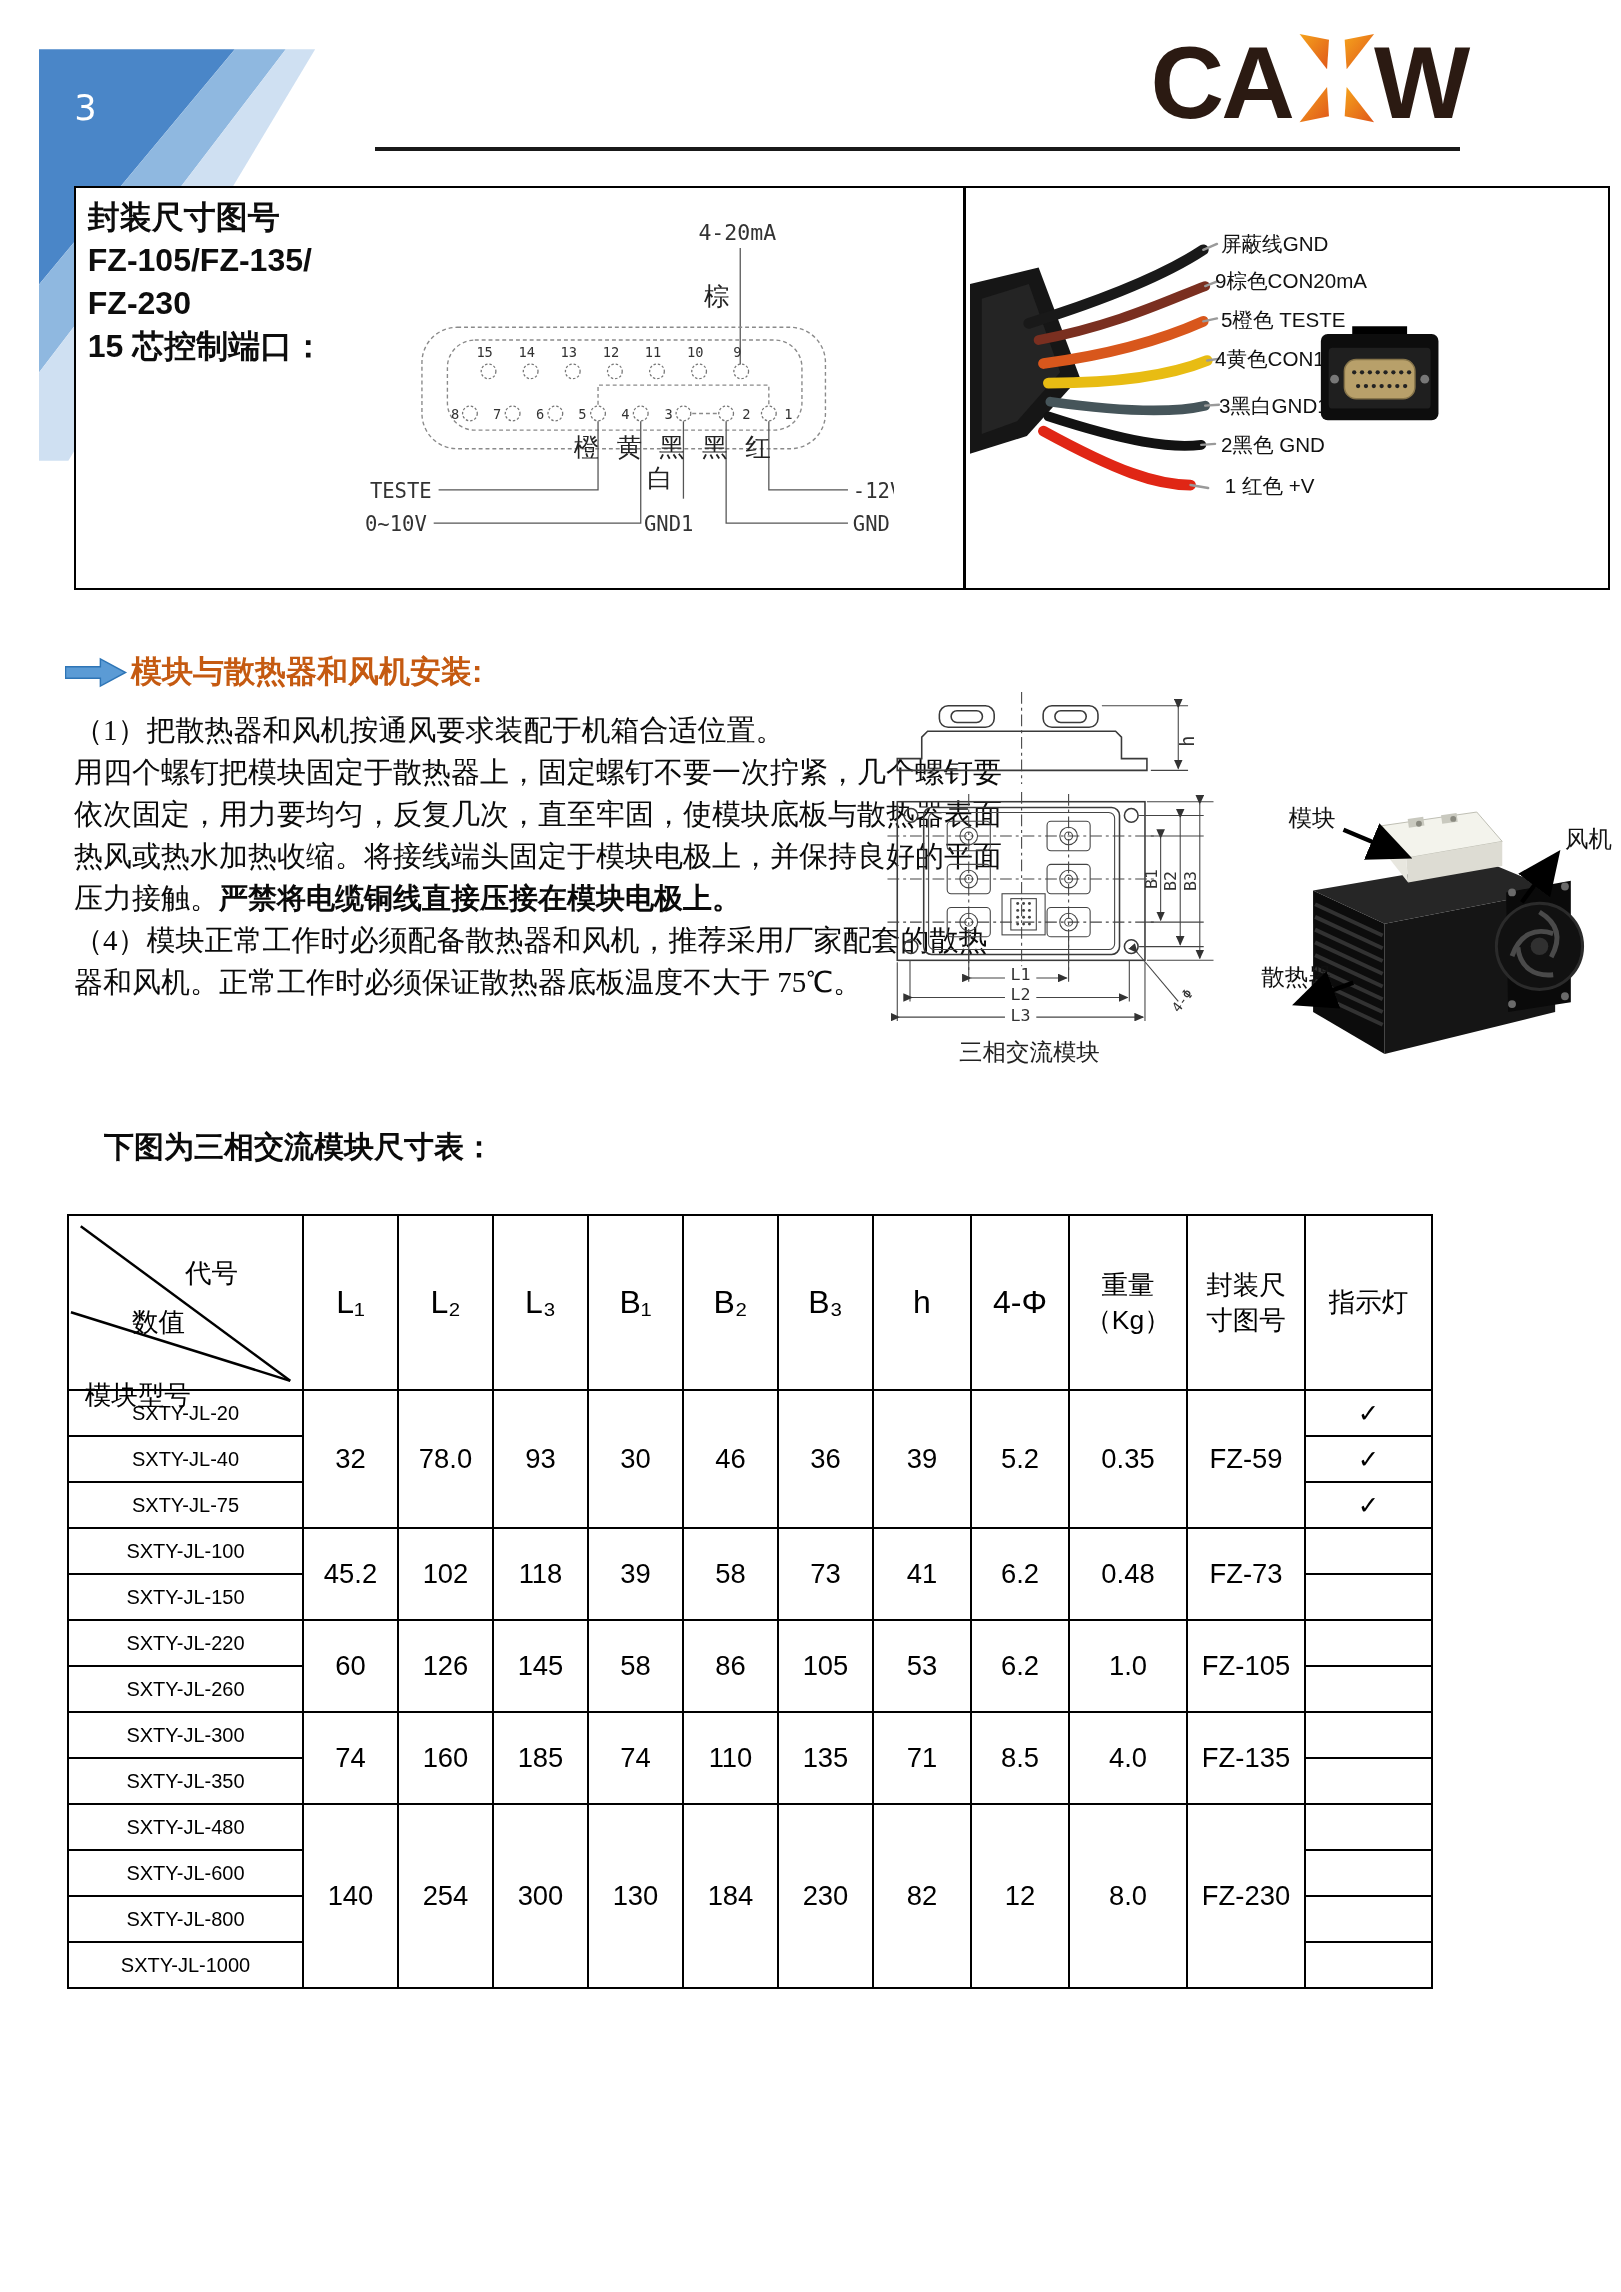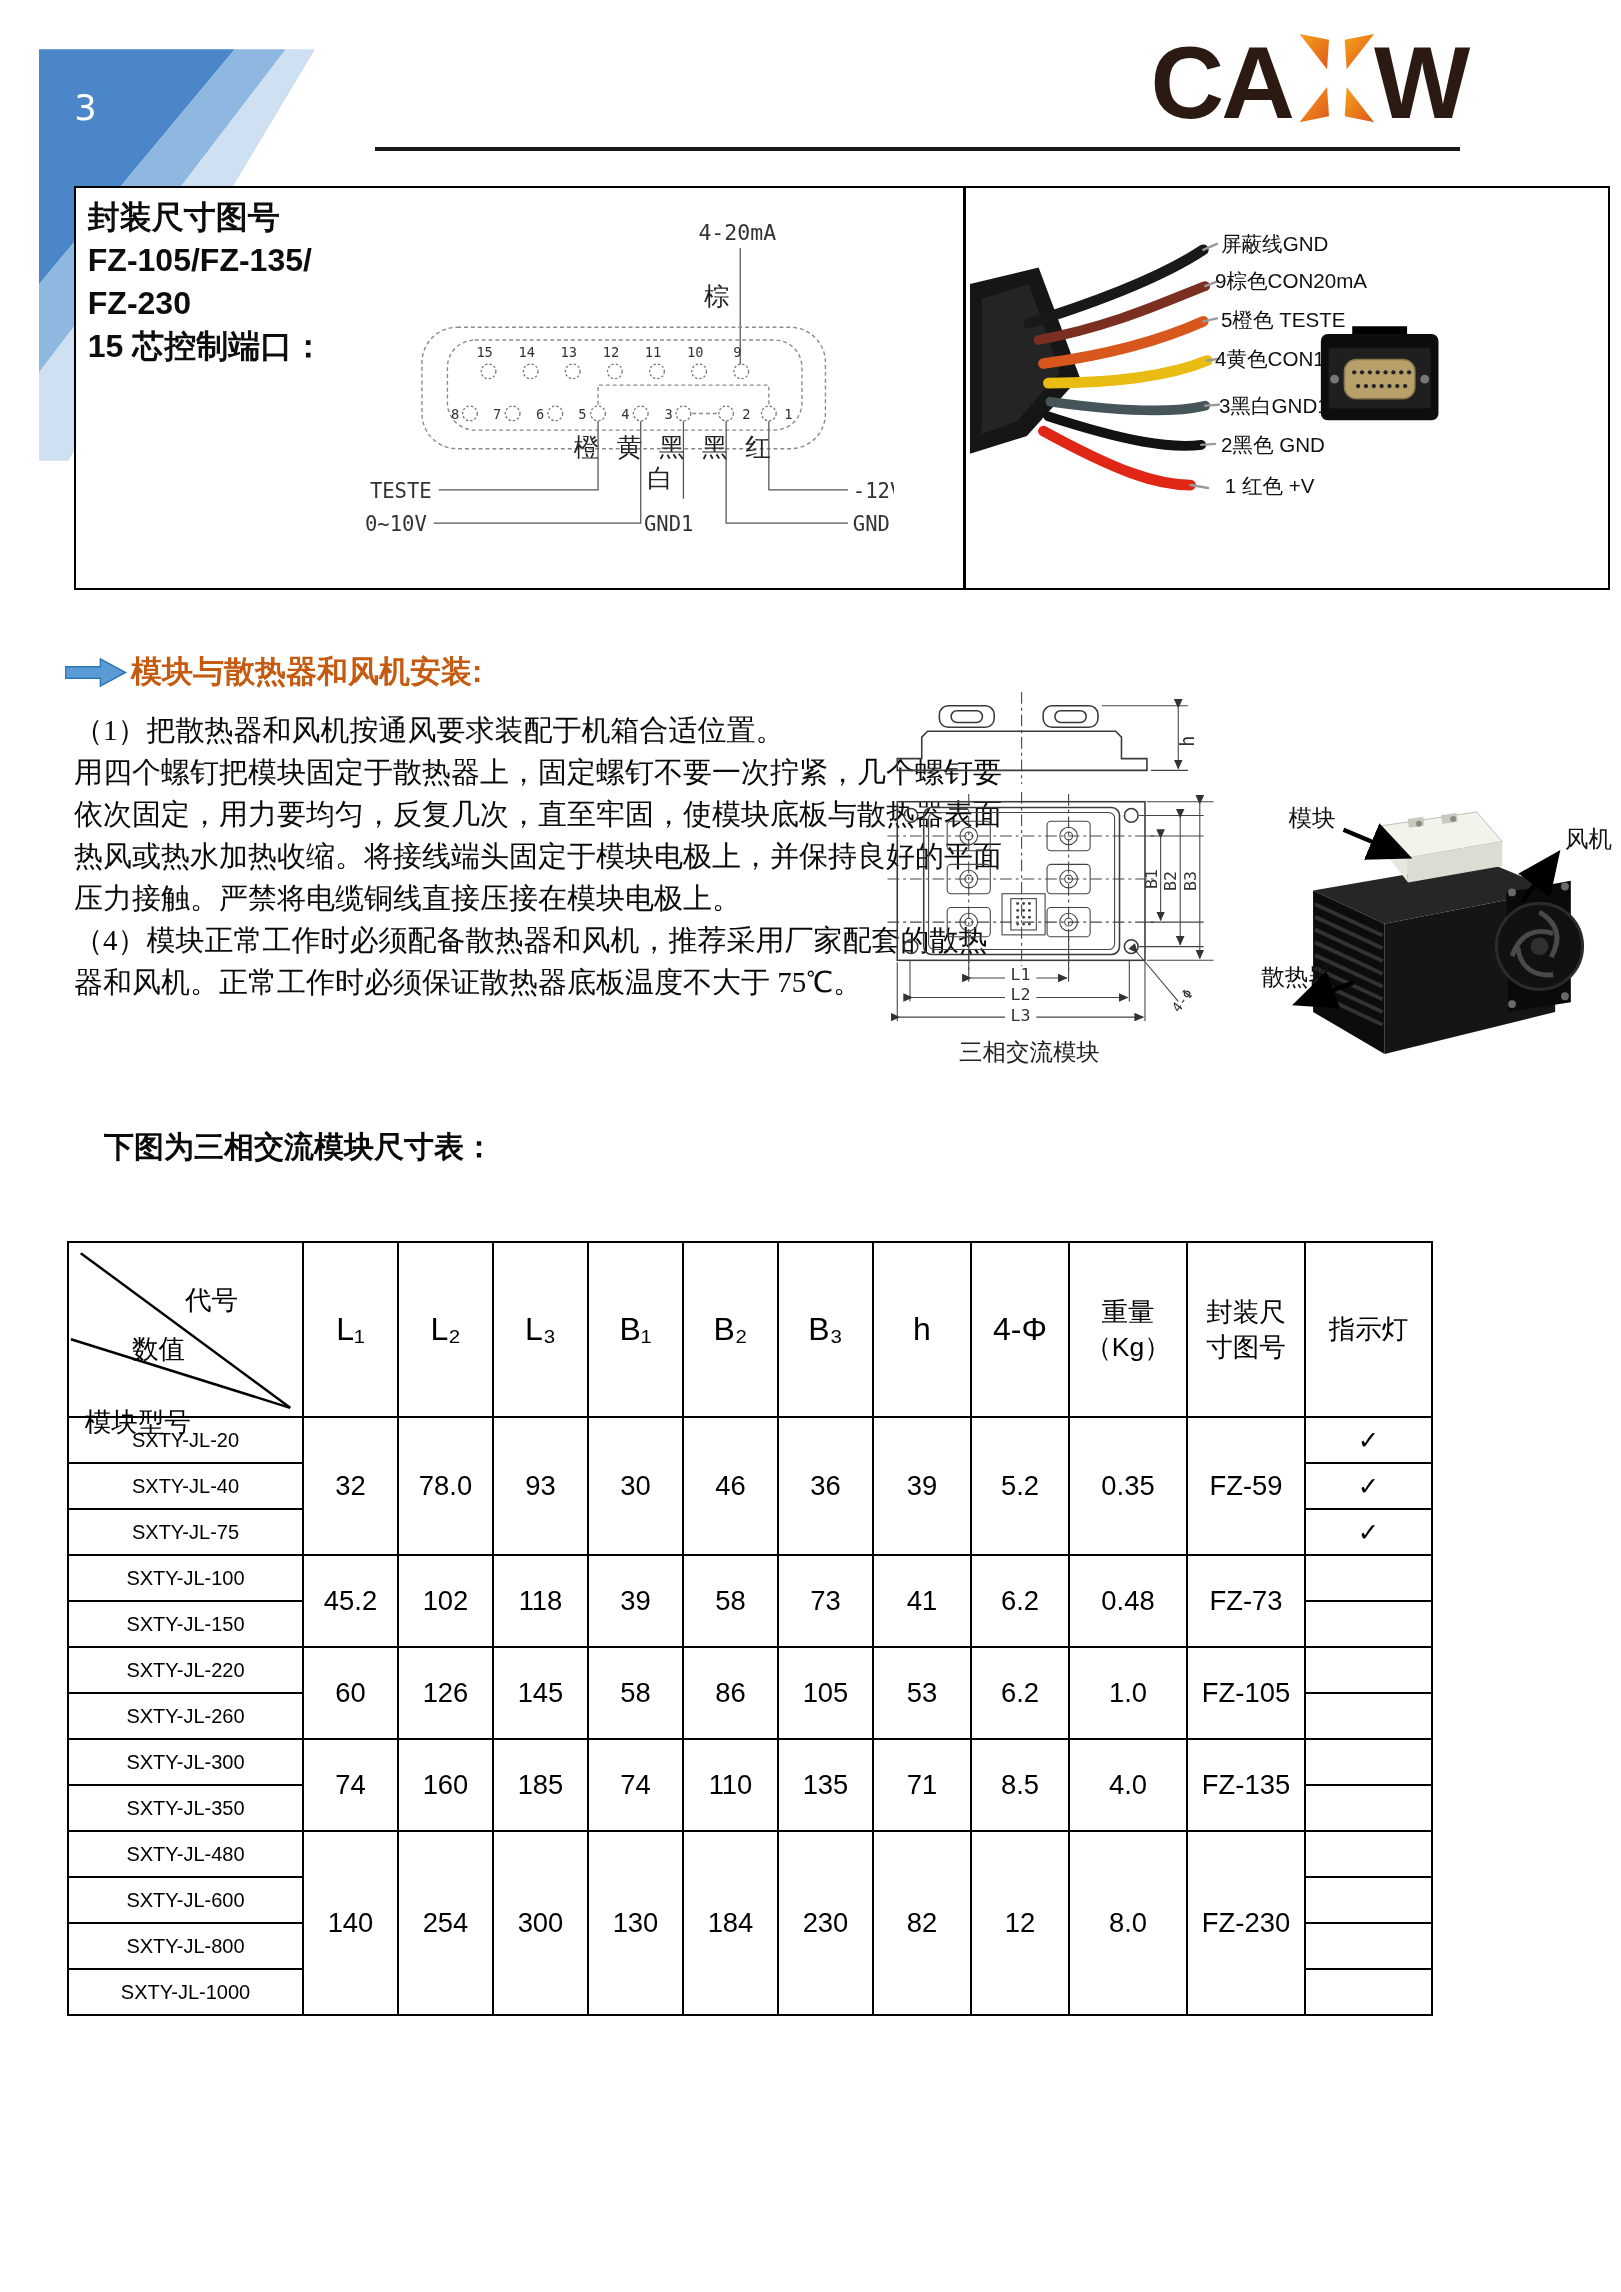--- a/index.html
+++ b/index.html
@@ -26,25 +26,25 @@
   .top-box{position:absolute;left:74px;top:186px;width:1536px;height:404px;border:2.9px solid #000;box-sizing:border-box;background:#fff;}
   .box-divider{position:absolute;left:887px;top:0;width:2.9px;height:100%;background:#000;}
   .fz-title{position:absolute;left:11.8px;top:7.8px;font-family:"Liberation Sans",sans-serif;font-weight:bold;
             font-size:32px;line-height:43px;color:#0d0d0d;}
 
   
   .section-heading{position:absolute;left:131px;top:651px;font-family:"Liberation Sans",sans-serif;
                    font-weight:bold;font-size:31px;color:#C55A11;}
   .install-body{position:absolute;left:74px;top:709px;width:835px;font-size:29px;color:#0a0a0a;}
   .body-line{height:42px;line-height:42px;white-space:nowrap;}
-  .body-line b{font-family:"Liberation Sans",sans-serif;font-weight:normal;}
+  .body-line b{font-family:"Liberation Sans",sans-serif;font-weight:bold;}
   .table-intro{position:absolute;left:104px;top:1127px;font-size:30px;font-weight:bold;color:#0a0a0a;}
 
   
-  .size-table{position:absolute;left:67px;top:1241px;border-collapse:collapse;table-layout:fixed;
+  .size-table{position:absolute;left:67px;top:1214px;border-collapse:collapse;table-layout:fixed;
               font-family:"Liberation Sans",sans-serif;font-size:27.4px;color:#000;background:#fff;}
   .size-table,.size-table th,.size-table td{border:2px solid #000;}
   .size-table{border-width:2.9px;}
   .size-table th{height:173px;font-weight:normal;font-size:32px;padding:0 5.9px;}
   .size-table td{height:44px;text-align:center;padding:0 3.9px;}
   .size-table .th-cn{font-size:26.5px;line-height:35px;}
   .corner-cell{position:relative;padding:0;}
   .corner-cell span{position:absolute;font-size:26.5px;white-space:nowrap;}
   .corner-top{left:116px;top:39px;}
   .corner-mid{left:63px;top:88px;}

